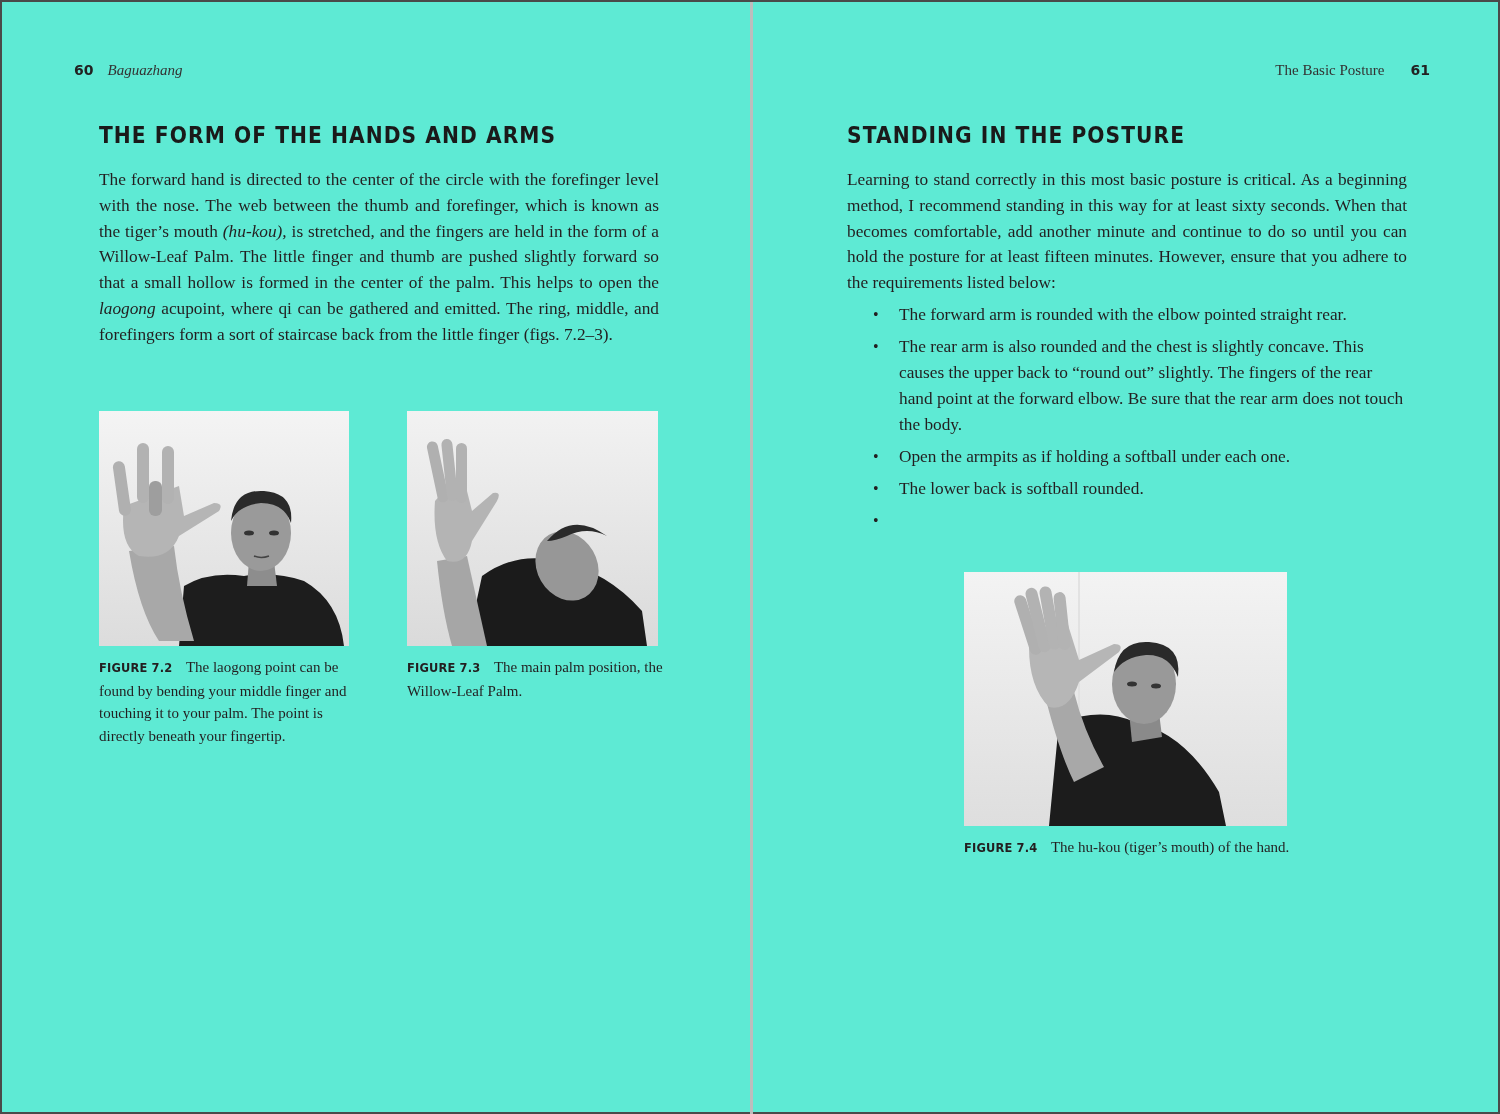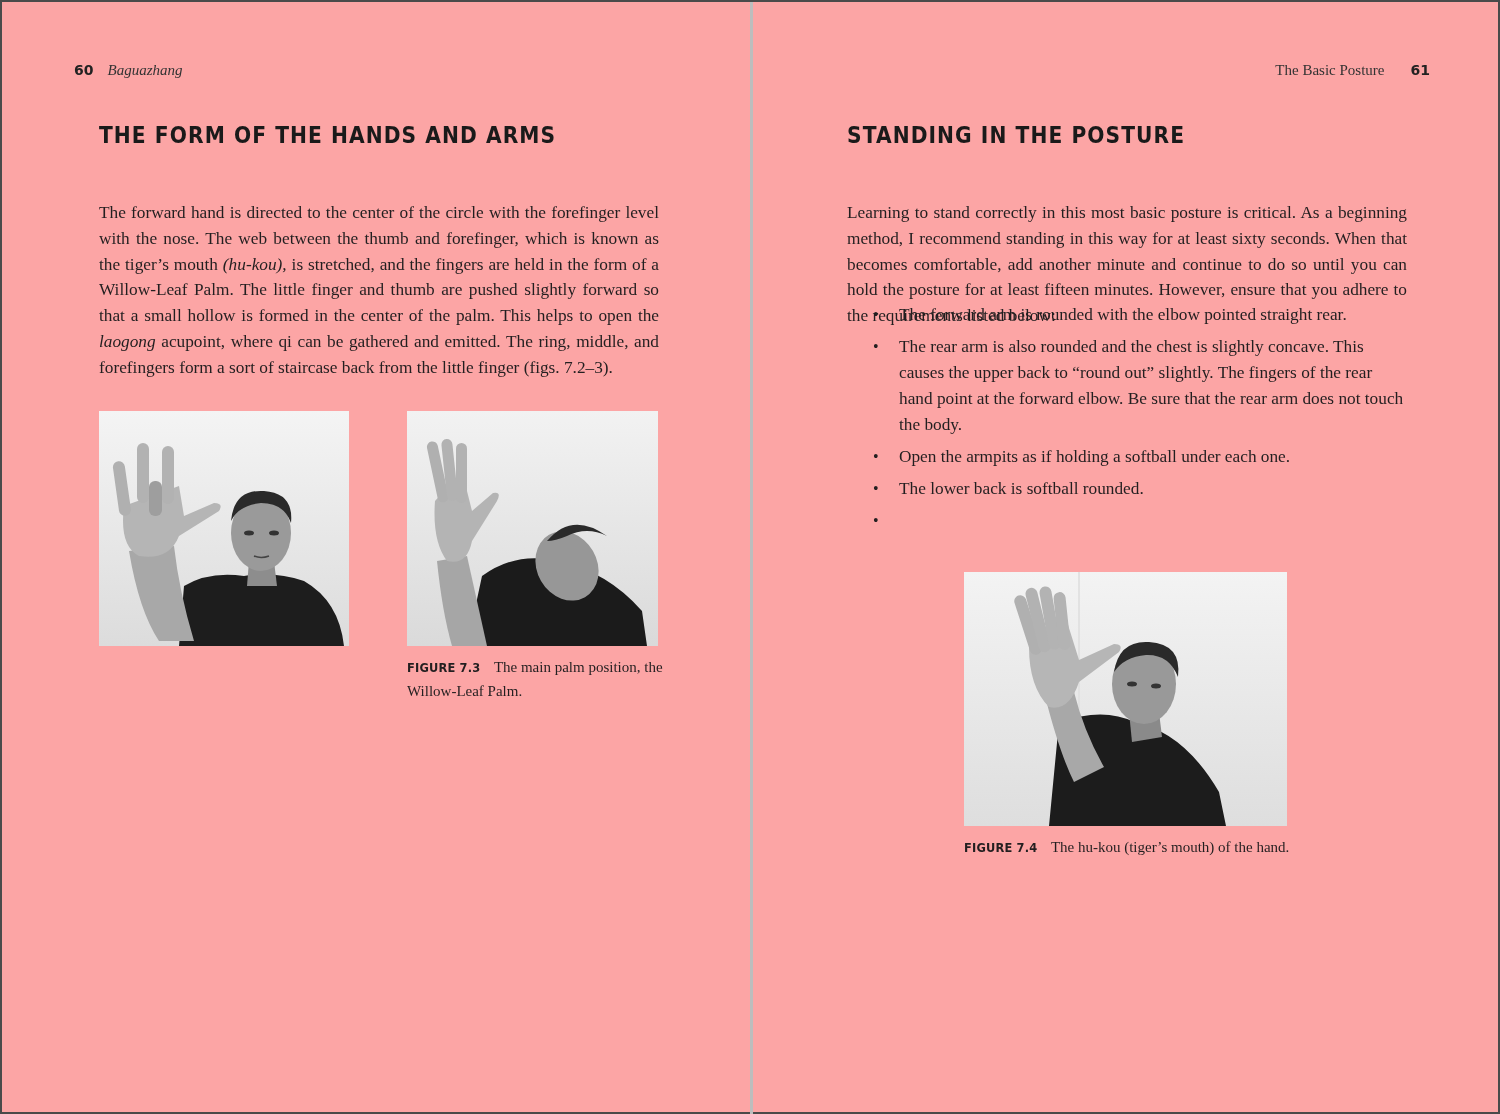--- a/index.html
+++ b/index.html
@@ -1,40 +1,40 @@
 <!DOCTYPE html>
 <html><head>
 <meta charset="utf-8">
 <style>
   * { box-sizing: border-box; margin: 0; padding: 0; }
   html, body { width: 1500px; height: 1114px; background: #ffffff; overflow: hidden; }
   body { position: relative; font-family: "Liberation Serif", "DejaVu Serif", serif; color: #231f20; }
 
-  .spread { position: absolute; left: 0; top: 0; width: 1500px; height: 1114px; background: #fca5a5;
+  .spread { position: absolute; left: 0; top: 0; width: 1500px; height: 1114px; background: #5eead4;
             border: 2px solid #4a4a4a; }
   .gutter { position: absolute; left: 748px; top: 0; width: 3px; height: 1114px; background: #bdbdbd; }
 
   .page { position: absolute; top: 0; height: 1110px; }
   .page-left { left: 0; width: 748px; }
   .page-right { left: 751px; width: 747px; }
 
   .running-head { position: absolute; top: 58px; font-size: 15px; line-height: 20px; white-space: nowrap; }
   .page-left .running-head { left: 72px; }
   .page-right .running-head { right: 70px; }
   .folio { font-family: "DejaVu Sans", sans-serif; font-size: 14px; font-weight: bold; color: #222; }
   .rh-title-italic { font-style: italic; margin-left: 14px; color: #333; }
   .rh-title { margin-right: 26px; color: #333; }
 
   .section-title { position: absolute; font-family: "DejaVu Sans", sans-serif; font-weight: bold;
                    font-size: 23px; letter-spacing: 1.2px; color: #1a1a1a; transform: scaleX(0.88);
                    transform-origin: left center; white-space: nowrap; }
   .page-left .section-title { left: 97px; top: 120px; }
   .page-right .section-title { left: 94px; top: 120px; }
 
-  .body-text { position: absolute; font-size: 17.3px; line-height: 25.8px; text-align: justify; color: #231f20; margin-top: 33px; }
+  .body-text { position: absolute; font-size: 17.3px; line-height: 25.8px; text-align: justify; color: #231f20; }
   .page-left .body-text { left: 97px; top: 165px; width: 560px; }
   .page-right .body-text { left: 94px; top: 165px; width: 560px; }
   .body-text em { font-style: italic; }
 
   .bullets { position: absolute; left: 94px; top: 300px; width: 560px; list-style: none; }
   .bullets li { position: relative; padding-left: 52px; font-size: 17.3px; line-height: 25.8px;
                 margin-bottom: 6.4px; text-align: left; }
   .bullets li .bullet { position: absolute; left: 26px; top: 0; font-size: 16px; }
 
   .photo { position: absolute; overflow: hidden; background: #e9e9e9; }
@@ -88,20 +88,24 @@
 
         <path d="M30 140 Q40 200 60 230 L95 230 Q80 180 75 135 Z" fill="#a8a8a8"></path>
 
         <path d="M25 95 Q20 135 40 145 Q70 150 80 125 L120 100 Q125 92 115 92 L85 105 L80 75 Z" fill="#b5b5b5"></path>
 
         <rect x="17" y="50" width="12" height="55" rx="6" fill="#b0b0b0" transform="rotate(-8 23 78)"></rect>
         <rect x="38" y="32" width="12" height="60" rx="6" fill="#b2b2b2"></rect>
         <rect x="63" y="35" width="12" height="58" rx="6" fill="#b2b2b2"></rect>
         <rect x="50" y="70" width="13" height="35" rx="6" fill="#9e9e9e"></rect>
       </svg>
+    </div>
+    <div class="caption cap-72">
+      <span class="fig-label">FIGURE 7.2</span>
+      <span>The laogong point can be found by bending your middle finger and touching it to your palm. The point is directly beneath your fingertip.</span>
     </div>
 
     <div class="photo fig-73">
       <svg viewBox="0 0 251 235" preserveAspectRatio="none">
         <defs>
           <linearGradient id="bg2" x1="0" y1="0" x2="0" y2="1">
             <stop offset="0" stop-color="#f2f2f2"></stop>
               <stop offset="1" stop-color="#dadada"></stop>
           </linearGradient>
         </defs>

